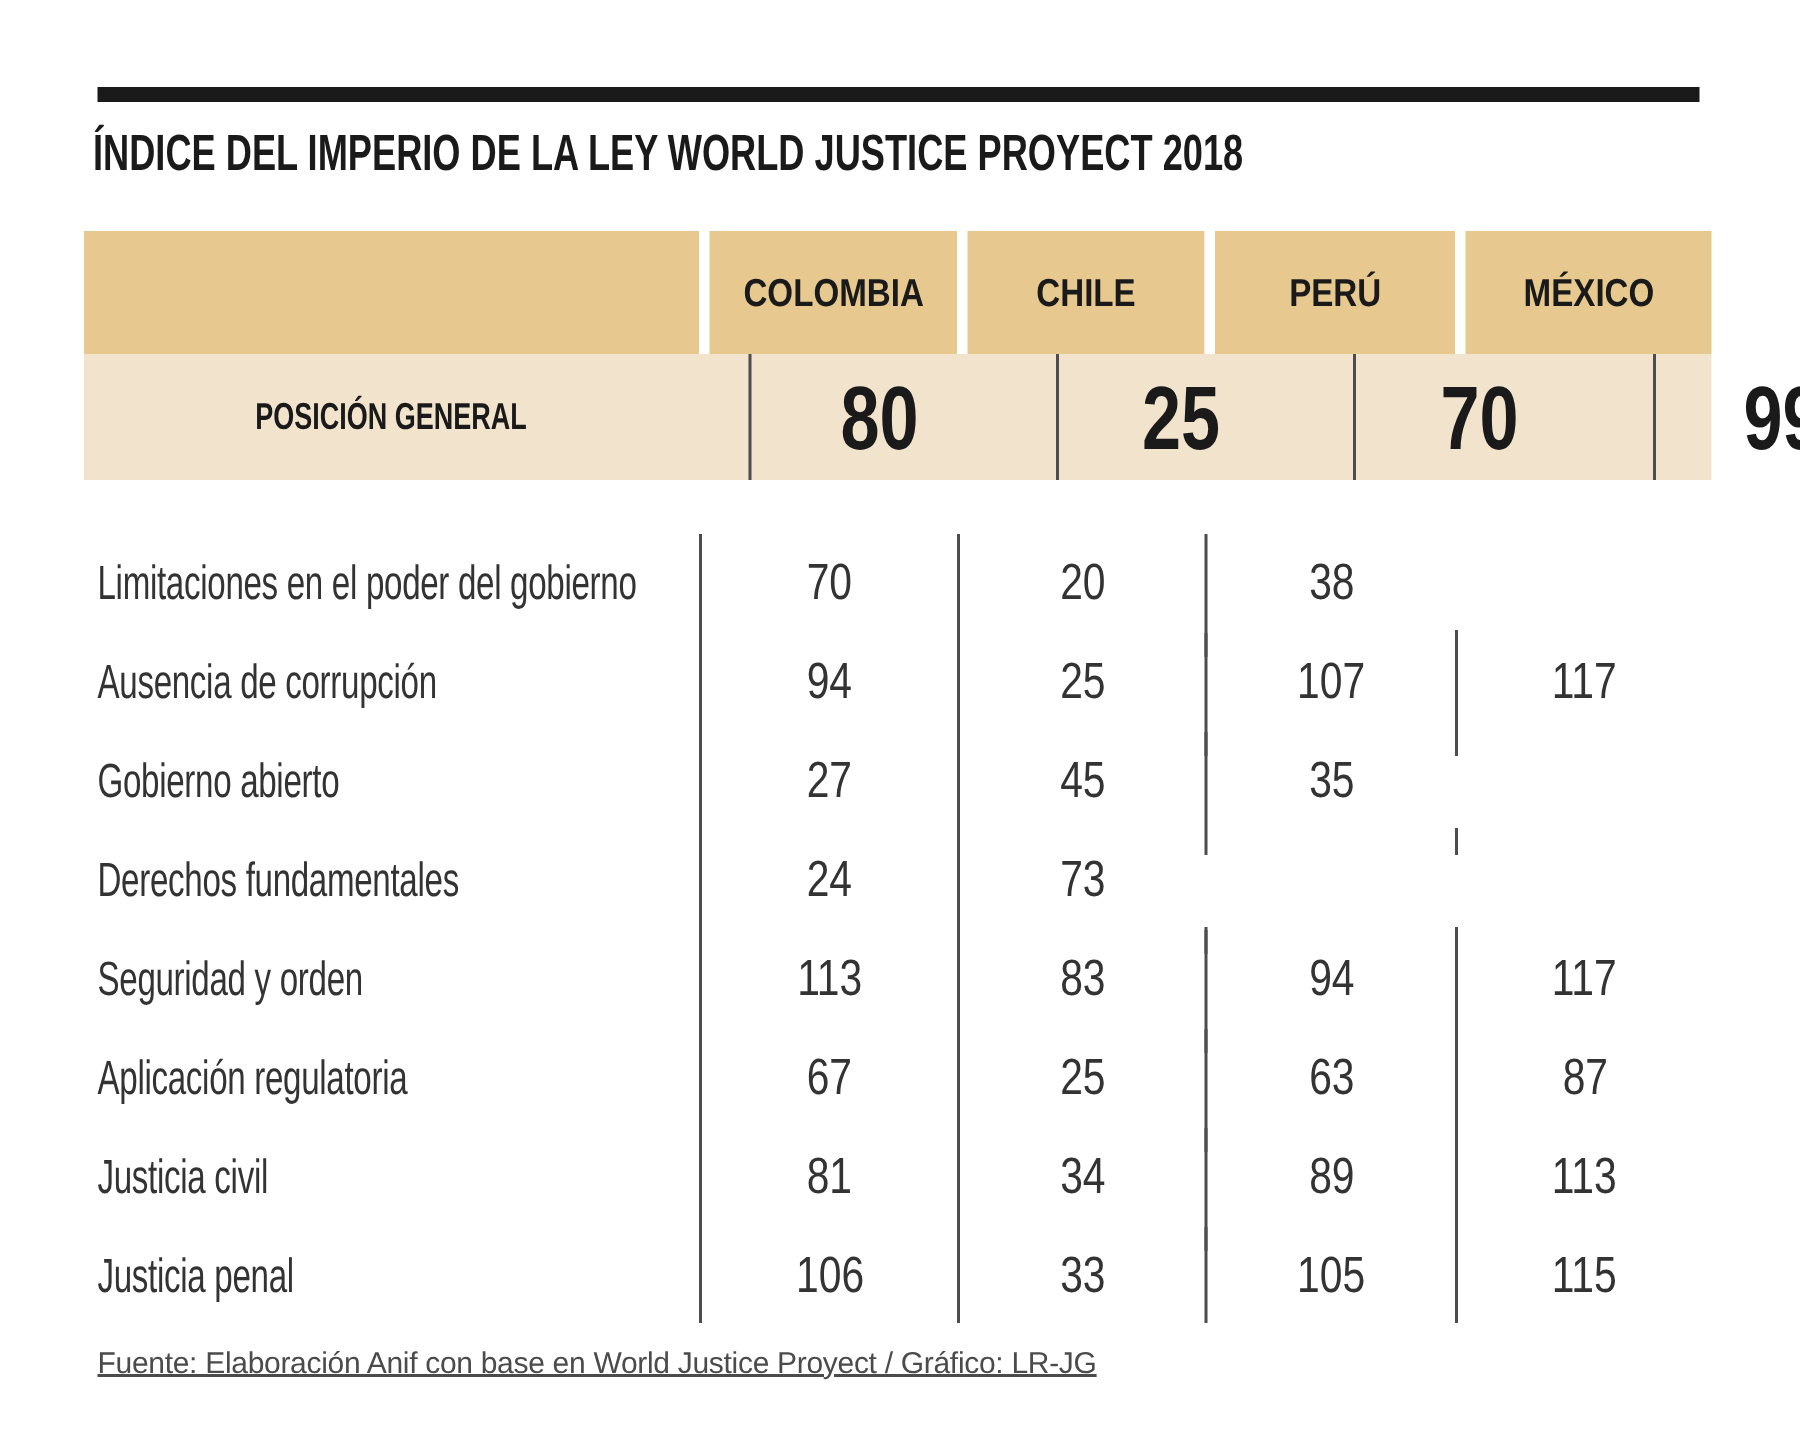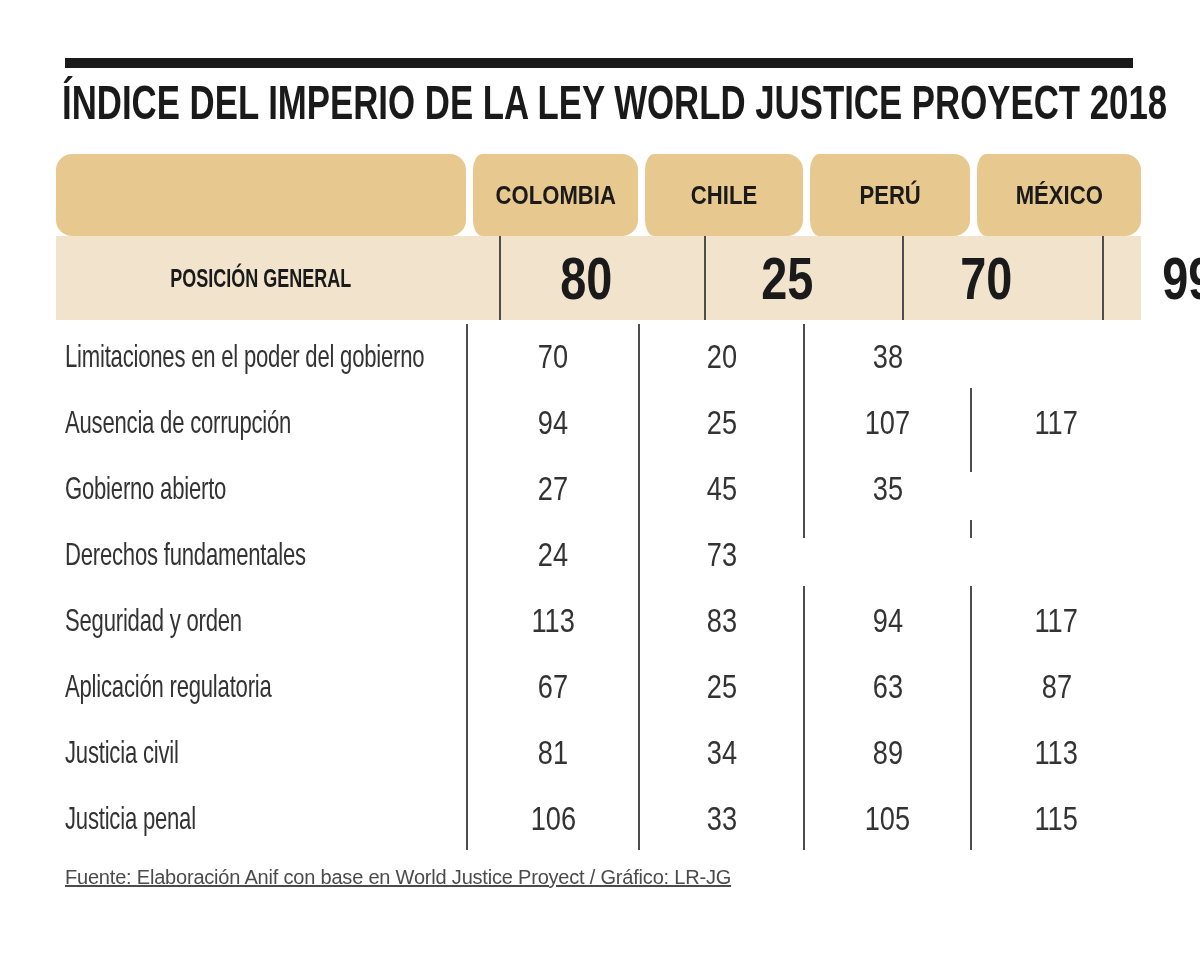--- a/index.html
+++ b/index.html
@@ -20,35 +20,35 @@
     overflow:hidden;
   }
   .page{position:relative;width:1200px;height:967px;padding-top:58px;}
 
   .top-rule{
     height:10px;width:1068px;margin-left:65px;
     background:var(--ink);
   }
   .title{
     margin:8px 0 0 62px;
-    font-size:49px;line-height:52px;font-weight:700;
+    font-size:34px;line-height:52px;font-weight:700;
     letter-spacing:0;
     white-space:nowrap;
     color:var(--ink);
   }
   .title .cond{display:inline-block;transform:scaleX(0.71);transform-origin:left center;}
 
   .table{width:1085px;margin:26px 0 0 56px;}
   .grid{display:grid;grid-template-columns:410px 172px 165px 167px 171px;}
 
   
   .header-row{height:82px;}
   .header-row .cell{
     background:var(--header-bg);
-    display:flex;align-items:center;justify-content:center;border-radius:16px;
+    display:flex;align-items:center;justify-content:center;
   }
   .header-row .cell.vgap{border-left:7px solid #ffffff;}
   .country{
     font-weight:700;font-size:26px;color:var(--ink);
     display:inline-block;transform:scaleX(0.85);transform-origin:center;
     white-space:nowrap;
   }
 
   
   .pos-row{height:84px;background:var(--pos-bg);gap:33px;}
@@ -58,21 +58,21 @@
     font-weight:700;font-size:25px;color:var(--ink);
     display:inline-block;transform:scaleX(0.72);transform-origin:center;
     white-space:nowrap;
   }
   .bignum{
     font-weight:700;font-size:60px;color:var(--ink);
     display:inline-block;transform:scaleX(0.78);transform-origin:center;
   }
 
   
-  .data-rows{padding-top:4px;}
+  .data-rows{padding-top:36px;}
   .row{height:64px;}
   .row .lcell{display:flex;align-items:center;padding-left:9px;}
   .row .vcell{
     border-left:2px solid var(--line);
     display:flex;align-items:center;justify-content:center;
   }
   .rowlab{
     font-size:32px;color:var(--text);font-weight:400;
     display:inline-block;transform:scaleX(0.69);transform-origin:left center;
     white-space:nowrap;letter-spacing:-0.3px;

